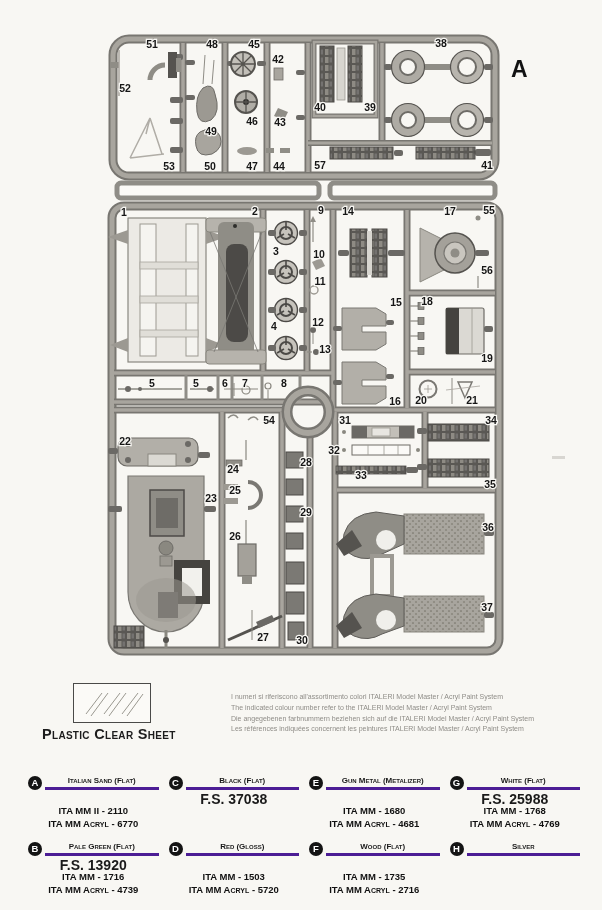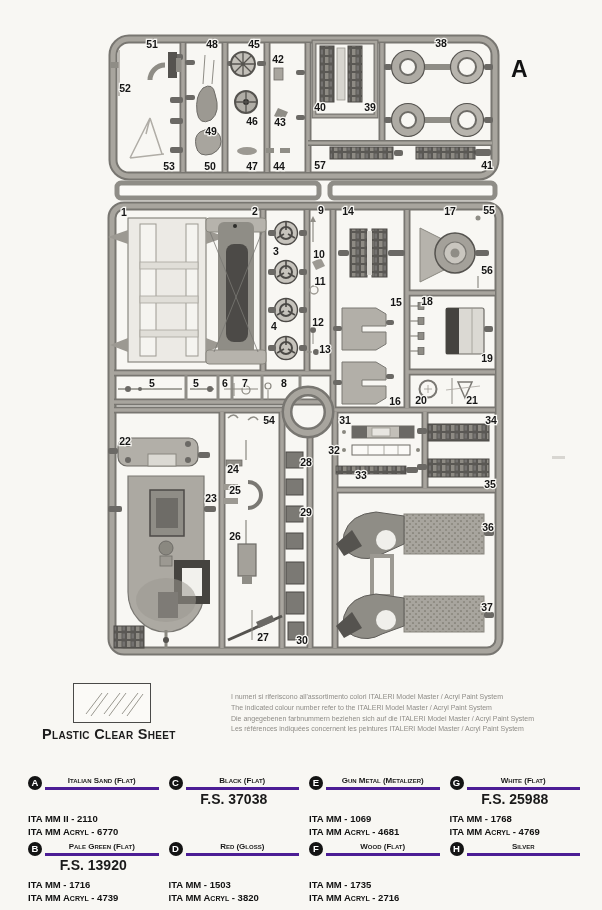--- a/index.html
+++ b/index.html
@@ -20,21 +20,21 @@
   
   .legend{position:absolute;left:28px;top:770px;width:552px;display:grid;
           grid-template-columns:repeat(4,1fr);grid-template-rows:66px auto;grid-auto-flow:column;column-gap:10px;}
   .entry{padding-top:6px;}
   .e-head{display:flex;gap:3px;align-items:flex-start;}
   .e-key{flex:0 0 auto;width:14px;height:14px;border-radius:50%;background:#141414;color:#ffffff;
          font-size:9.5px;font-weight:bold;text-align:center;line-height:14px;}
   .e-name{flex:1;text-align:center;font-variant:small-caps;font-weight:bold;font-size:8px;color:#1a1a1a;
           border-bottom:3px solid #4c1d95;padding-bottom:2px;}
   .e-fs{height:11px;text-align:center;font-weight:bold;font-size:14px;margin-top:1px;color:#1a1a1a;}
-  .e-codes{margin-top:11px;text-align:left;font-weight:bold;font-size:9.5px;line-height:12.5px;
+  .e-codes{margin-top:3px;text-align:center;font-weight:bold;font-size:9.5px;line-height:12.5px;
            color:#111111;font-variant:small-caps;}
   .tick{position:absolute;left:552px;top:456px;width:13px;height:3px;background:#d8d6d1;}
 </style>
 </head>
 <body>
 
 <div class="sheet">
 
   <svg class="sprue-svg" width="602" height="672" viewBox="0 0 602 672">
     <defs>
@@ -508,31 +508,31 @@
         <div class="e-fs">F.S. 37038</div>
       </div>
       <div class="entry">
         <div class="e-head">
           <span class="e-key">D</span>
           <span class="e-name">Red (Gloss)</span>
         </div>
         <div class="e-fs"></div>
         <div class="e-codes">
           <div>ITA MM - 1503</div>
-          <div>ITA MM Acryl - 3820</div>
+          <div>ITA MM Acryl - 5720</div>
         </div>
       </div>
       <div class="entry">
         <div class="e-head">
           <span class="e-key">E</span>
           <span class="e-name">Gun Metal (Metalizer)</span>
         </div>
         <div class="e-fs"></div>
         <div class="e-codes">
-          <div>ITA MM - 1069</div>
+          <div>ITA MM - 1680</div>
           <div>ITA MM Acryl - 4681</div>
         </div>
       </div>
       <div class="entry">
         <div class="e-head">
           <span class="e-key">F</span>
           <span class="e-name">Wood (Flat)</span>
         </div>
         <div class="e-fs"></div>
         <div class="e-codes">

